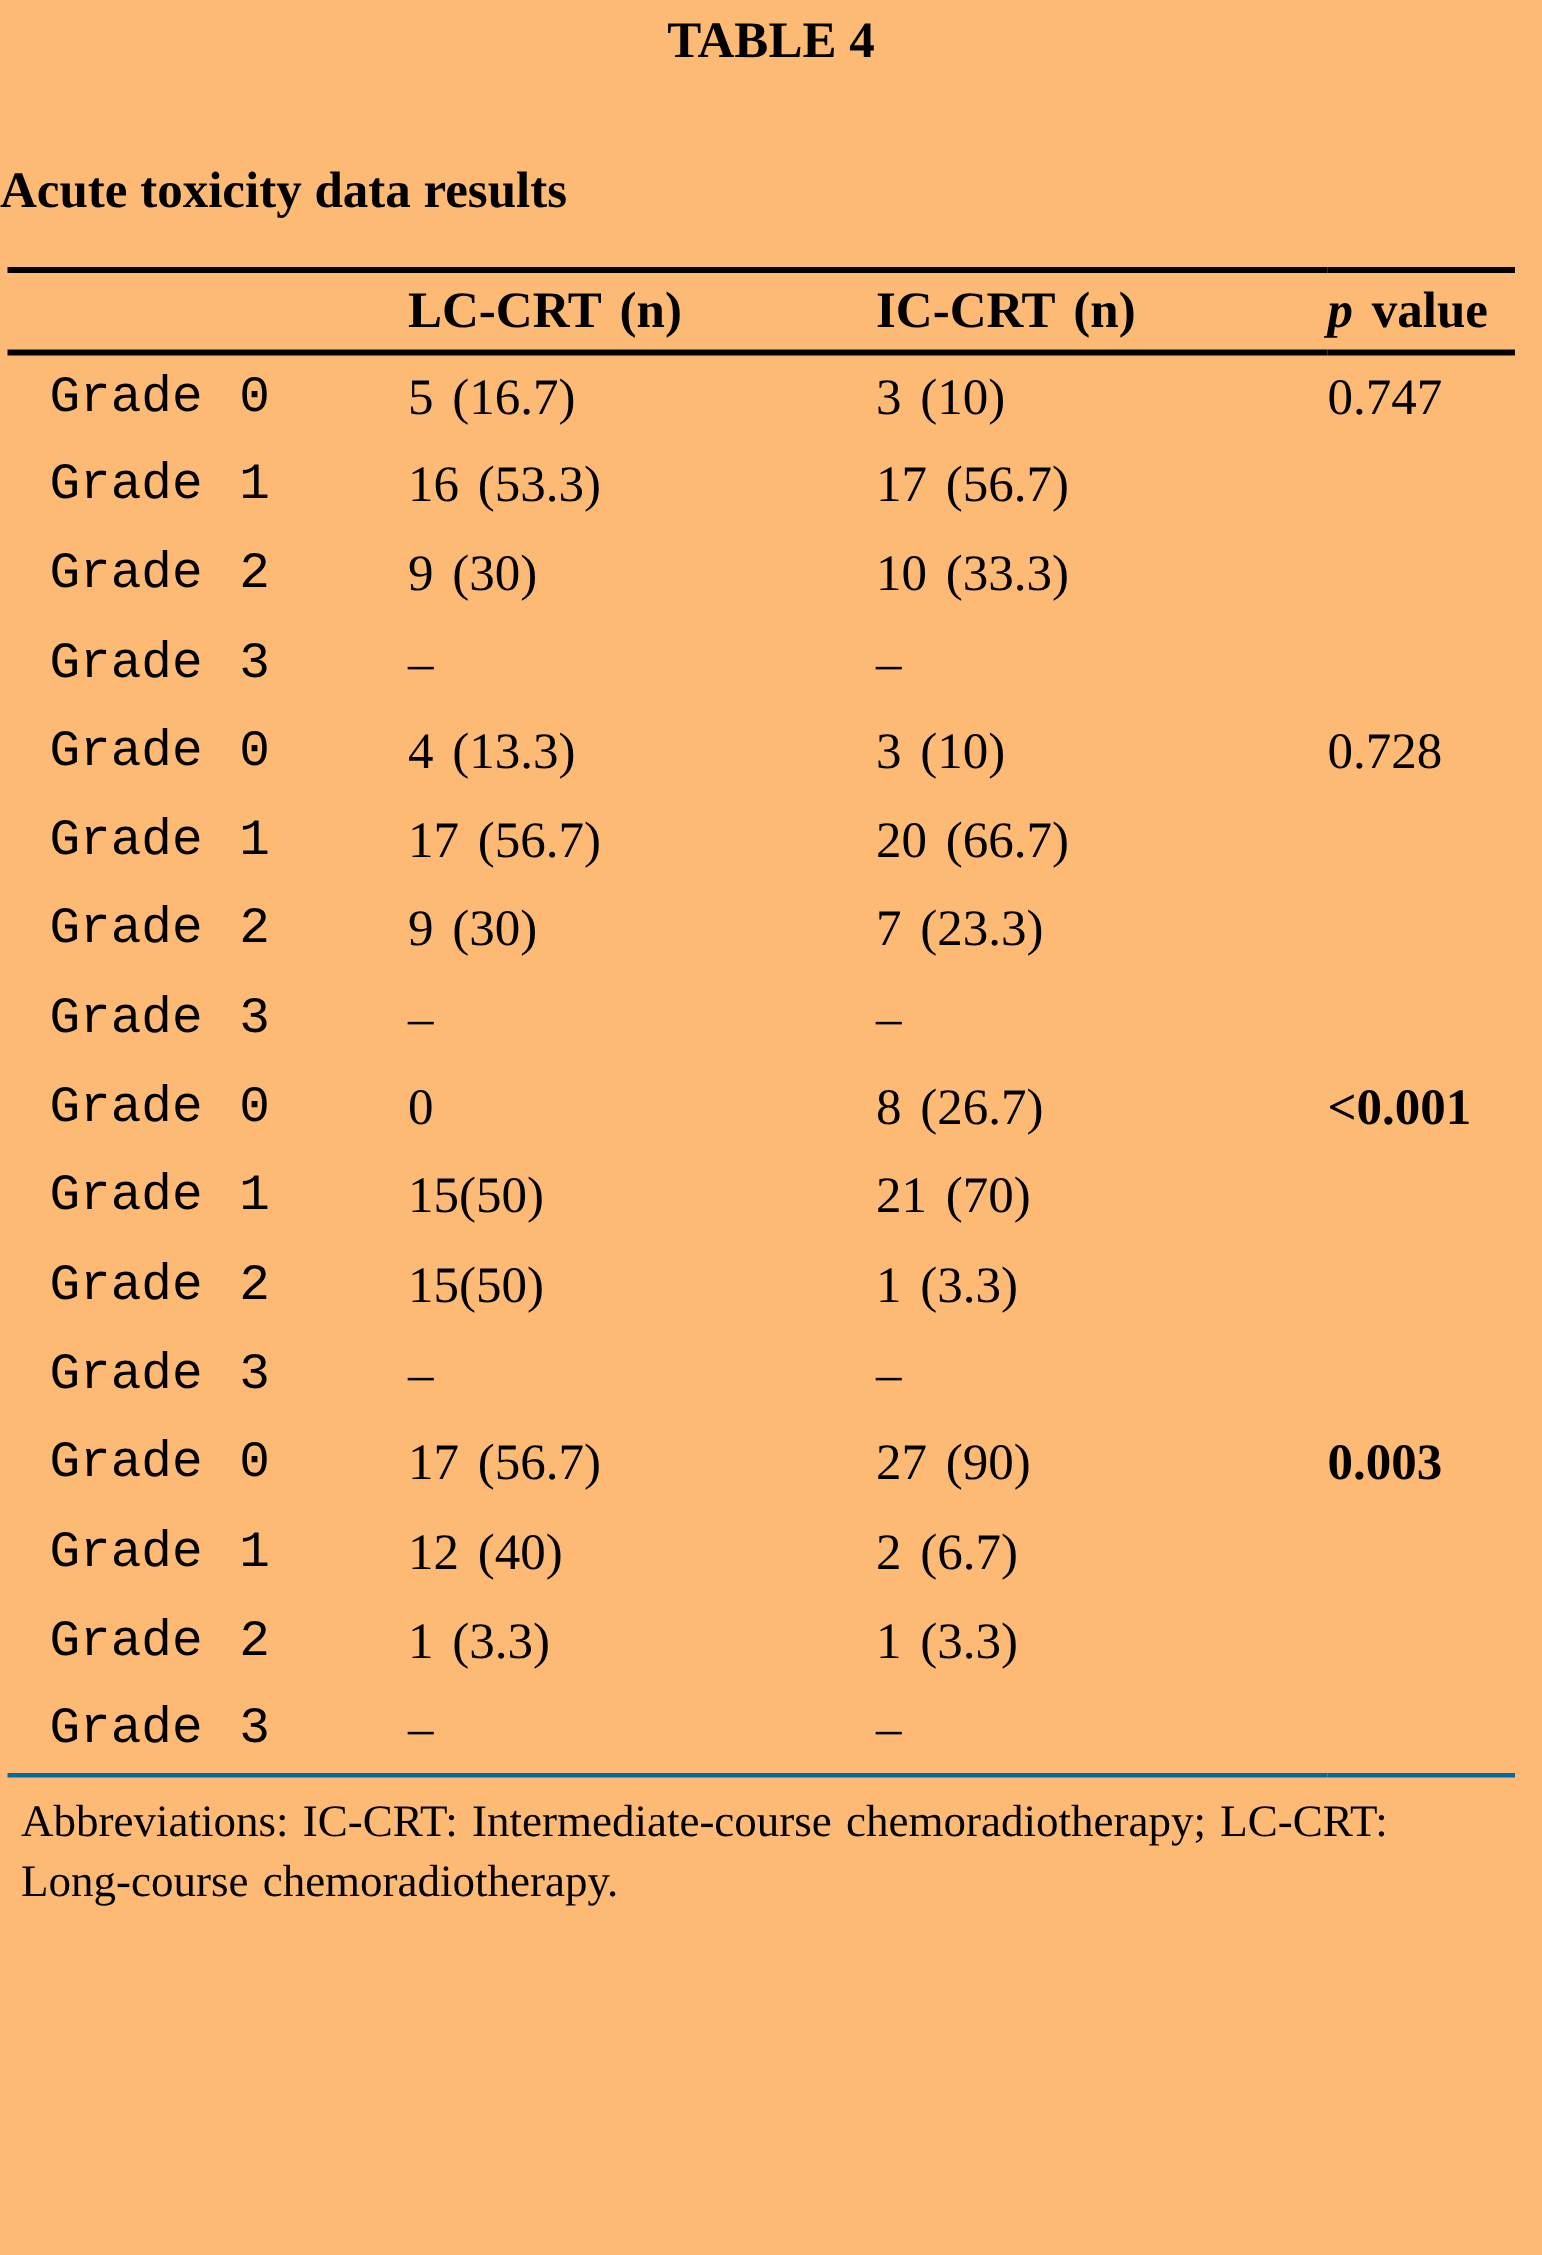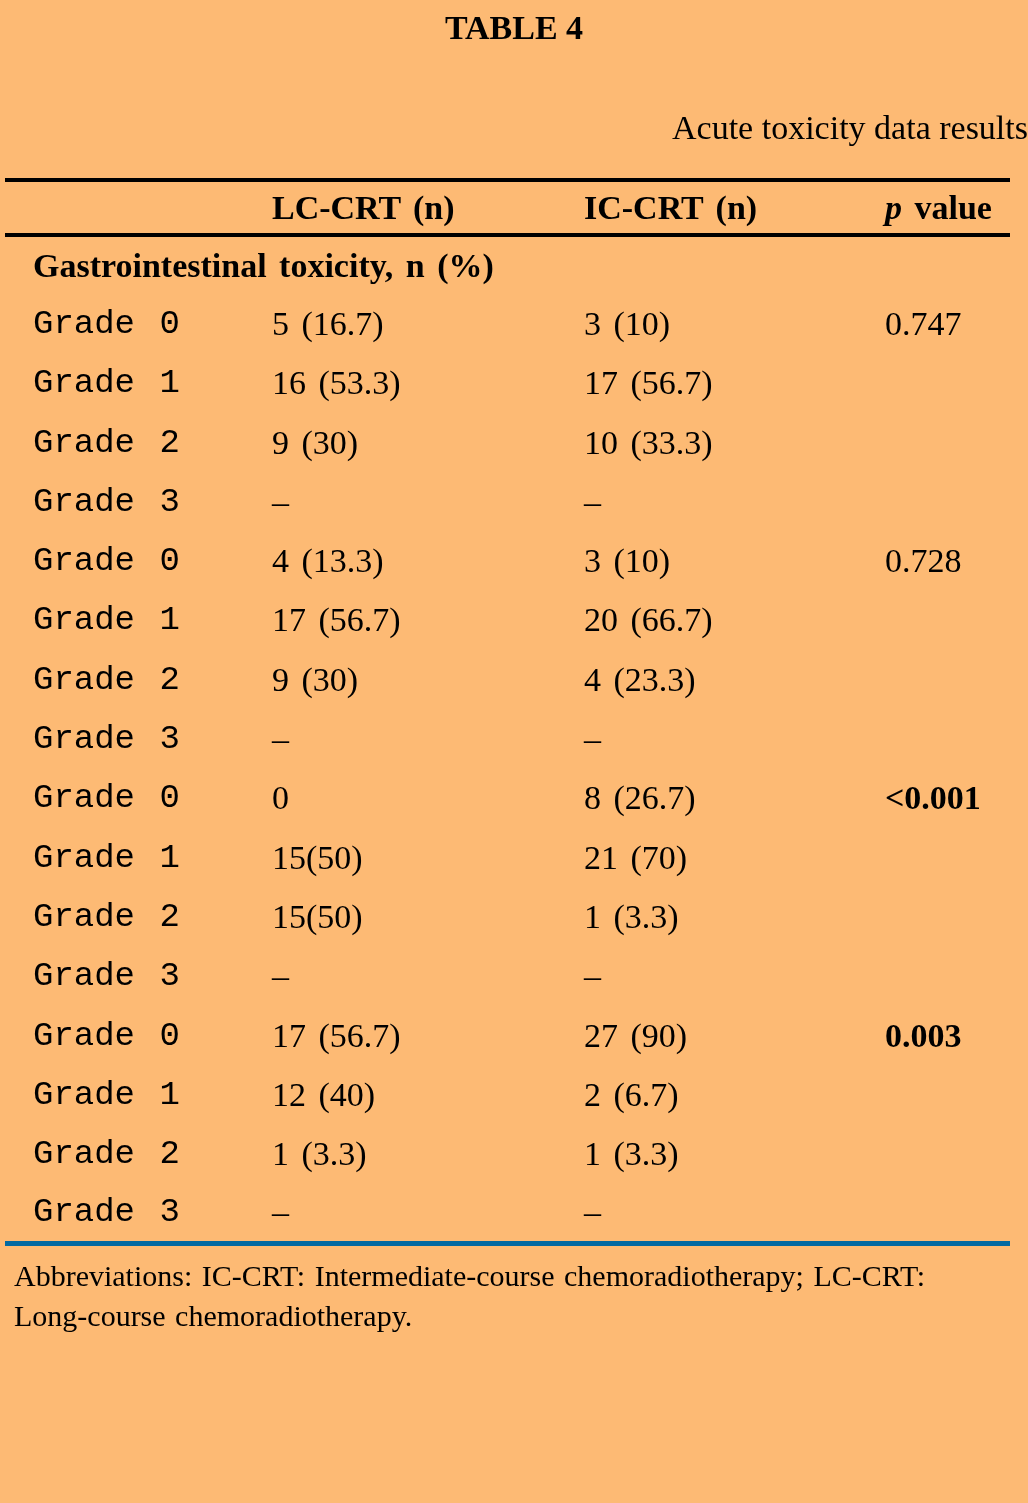--- a/index.html
+++ b/index.html
@@ -20,33 +20,33 @@
     margin: 0;
     padding-top: 6px;
     text-align: center;
     font-size: 34px;
     font-weight: bold;
     line-height: 44px;
   }
   .table-title {
     margin: 0;
     margin-top: 56px;
-    text-align: right;
+    text-align: left;
     font-size: 34px;
-    font-weight: normal;
+    font-weight: bold;
     line-height: 44px;
   }
   table.data-table {
     margin-top: 28px;
     margin-left: 5px;
     width: 1005px;
     border-collapse: collapse;
     table-layout: fixed;
     border-top: 4px solid #000000;
-    border-bottom: 5px solid #0369a1;
+    border-bottom: 3px solid #0369a1;
     font-size: 34px;
     word-spacing: 4px;
   }
   col.c1 { width: 267px; }
   col.c2 { width: 312px; }
   col.c3 { width: 301px; }
   col.c4 { width: 125px; }
   thead tr {
     border-bottom: 4px solid #000000;
     height: 55px;
@@ -97,23 +97,20 @@
     <thead>
       <tr>
         <th class="first"></th>
         <th>LC-CRT (n)</th>
         <th>IC-CRT (n)</th>
         <th><span class="italic">p</span> <span>value</span></th>
       </tr>
     </thead>
     <tbody>
         <tr>
-          <td colspan="4" class="section-header">Gastrointestinal toxicity, n (%)</td>
-        </tr>
-        <tr>
           <td class="row-label">Grade 0</td>
           <td class="cell-lc">5 (16.7)</td>
           <td class="cell-ic">3 (10)</td>
           <td class="cell-p">0.747</td>
         </tr>
         <tr>
           <td class="row-label">Grade 1</td>
           <td class="cell-lc">16 (53.3)</td>
           <td class="cell-ic">17 (56.7)</td>
           <td class="cell-p"></td>
@@ -138,21 +135,21 @@
         </tr>
         <tr>
           <td class="row-label">Grade 1</td>
           <td class="cell-lc">17 (56.7)</td>
           <td class="cell-ic">20 (66.7)</td>
           <td class="cell-p"></td>
         </tr>
         <tr>
           <td class="row-label">Grade 2</td>
           <td class="cell-lc">9 (30)</td>
-          <td class="cell-ic">4 (23.3)</td>
+          <td class="cell-ic">7 (23.3)</td>
           <td class="cell-p"></td>
         </tr>
         <tr>
           <td class="row-label">Grade 3</td>
           <td class="cell-lc">–</td>
           <td class="cell-ic">–</td>
           <td class="cell-p"></td>
         </tr>
         <tr>
           <td class="row-label">Grade 0</td>

